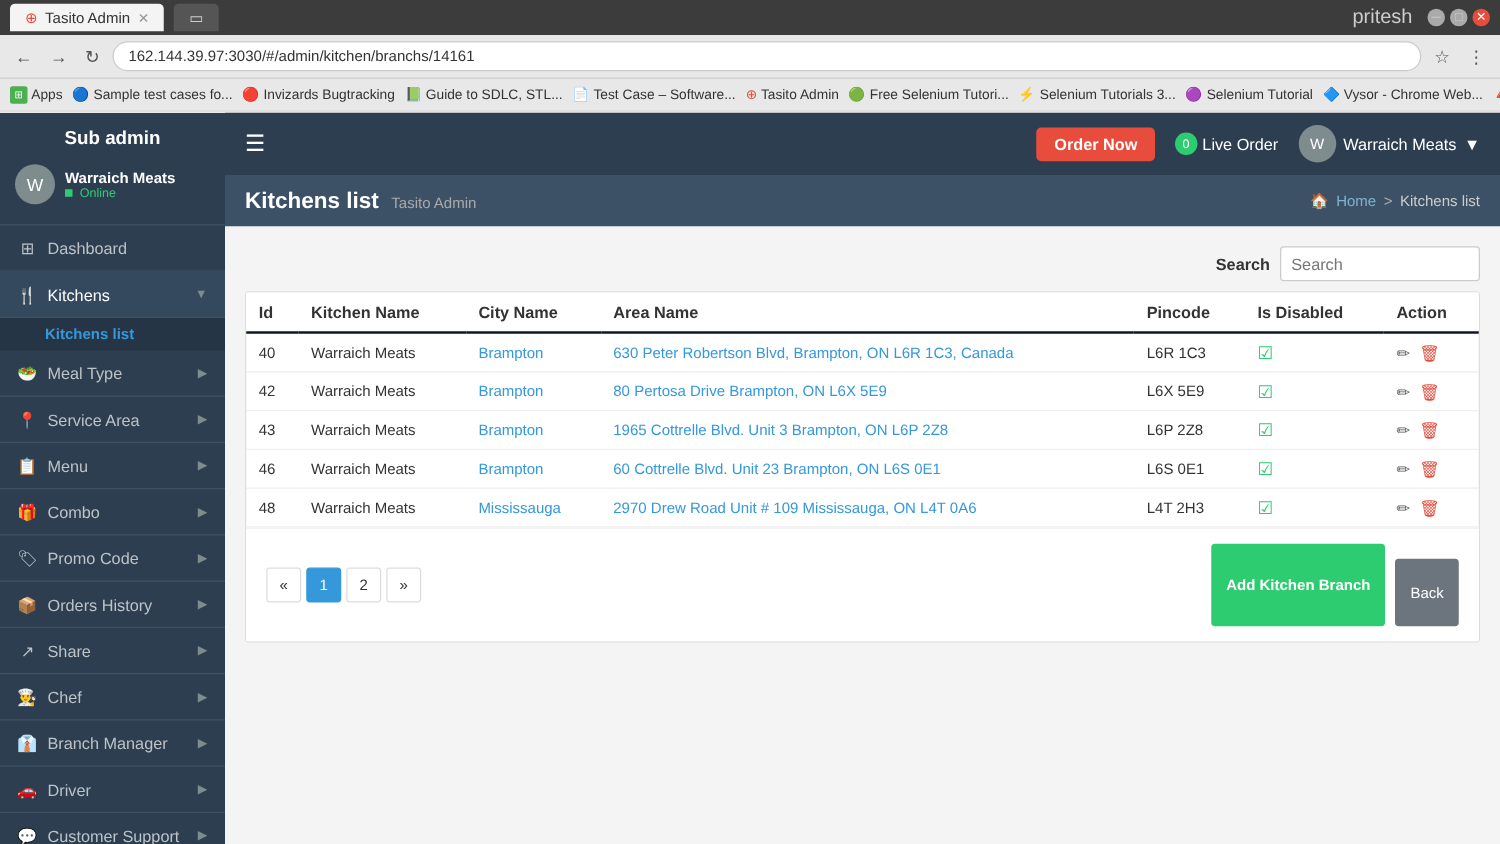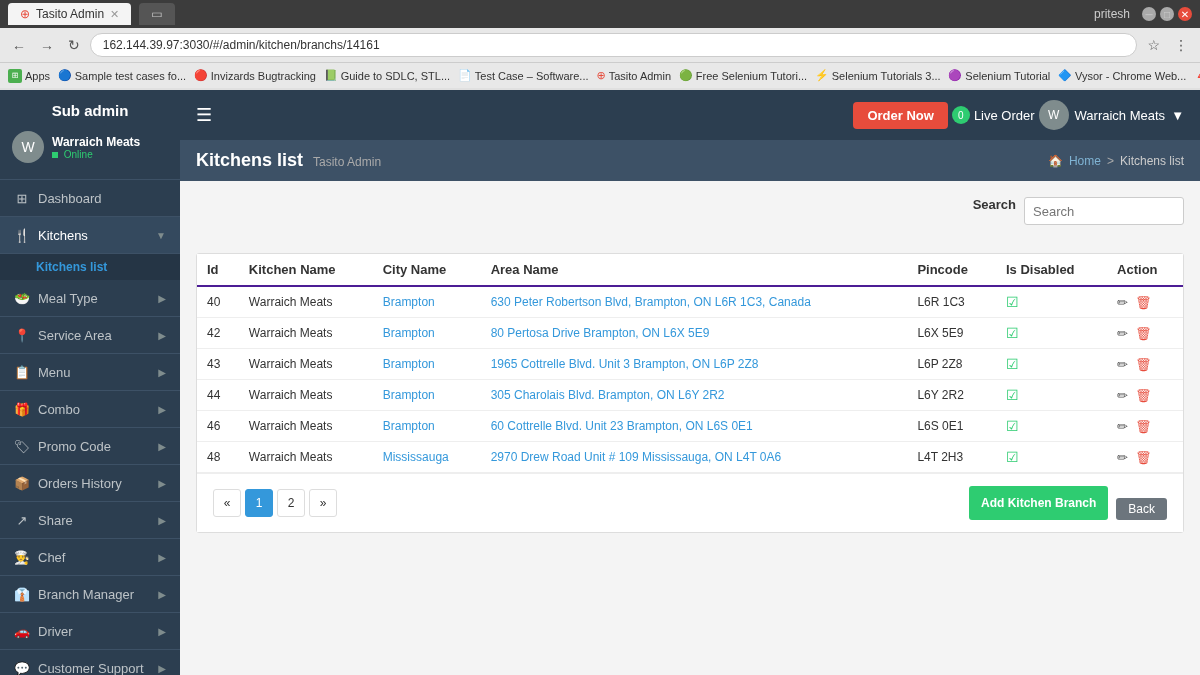--- a/index.html
+++ b/index.html
@@ -43,80 +43,80 @@
     .nav-icon { width: 16px; height: 16px; display: inline-flex; align-items: center; justify-content: center; font-size: 13px; }
     .nav-arrow { font-size: 10px; color: #7f8c8d; }
     .nav-sub { padding: 6px 14px 6px 36px; color: #bdc3c7; cursor: pointer; font-size: 12px; background: #253545; }
     .nav-sub.active { color: #3498db; font-weight: bold; }
 
     
     .topbar { background: #2c3e50; height: 50px; display: flex; align-items: center; justify-content: space-between; padding: 0 16px; }
     .topbar-left { display: flex; align-items: center; gap: 12px; }
     .hamburger { color: white; font-size: 18px; cursor: pointer; }
     .order-now-btn { background: #e74c3c; color: white; border: none; padding: 6px 14px; border-radius: 4px; font-size: 13px; cursor: pointer; font-weight: bold; }
-    .topbar-right { display: flex; align-items: center; gap: 4px; }
+    .topbar-right { display: flex; align-items: center; gap: 16px; }
     .live-order { display: flex; align-items: center; gap: 4px; color: white; font-size: 13px; cursor: pointer; }
     .notification-badge { background: #2ecc71; color: white; border-radius: 50%; width: 18px; height: 18px; display: flex; align-items: center; justify-content: center; font-size: 10px; }
     .user-menu { display: flex; align-items: center; gap: 6px; color: white; font-size: 13px; cursor: pointer; }
     .user-avatar-top { width: 30px; height: 30px; border-radius: 50%; background: #7f8c8d; display: flex; align-items: center; justify-content: center; color: white; font-size: 12px; }
 
     
     .main-content { flex: 1; background: #f4f4f4; overflow-y: auto; }
     .page-header { background: #3d5166; color: white; padding: 10px 16px; display: flex; align-items: center; justify-content: space-between; }
     .page-title-area { display: flex; align-items: baseline; gap: 10px; }
     .page-title { font-size: 18px; font-weight: bold; color: white; }
     .page-subtitle { font-size: 12px; color: #aaa; }
     .breadcrumb { display: flex; align-items: center; gap: 6px; font-size: 12px; color: #aaa; }
     .breadcrumb-link { color: #7fb3d3; cursor: pointer; }
     .breadcrumb-sep { color: #aaa; }
     .breadcrumb-current { color: #ccc; }
 
     
     .content-area { padding: 16px; }
-    .search-bar { display: flex; align-items: flex-start; justify-content: flex-end; margin-bottom: 28px; gap: 8px; }
+    .search-bar { display: flex; align-items: center; justify-content: flex-end; margin-bottom: 8px; gap: 8px; }
     .search-label { font-size: 13px; color: #333; font-weight: bold; }
     .search-input { border: 1px solid #ccc; padding: 4px 8px; font-size: 13px; width: 160px; height: 28px; border-radius: 3px; }
 
     
     .table-wrapper { background: white; border: 1px solid #ddd; border-radius: 3px; }
     table { width: 100%; border-collapse: collapse; }
-    th { background: white; padding: 8px 10px; text-align: left; font-weight: bold; font-size: 13px; color: #333; border-bottom: 2px solid #4c1d95; }
+    th { background: white; padding: 8px 10px; text-align: left; font-weight: bold; font-size: 13px; color: #333; border-bottom: 2px solid #0f172a; }
     td { padding: 7px 10px; font-size: 12px; color: #333; border-bottom: 1px solid #eee; }
     .city-link { color: #3498db; cursor: pointer; }
     .area-link { color: #3498db; cursor: pointer; }
     .checkbox-icon { color: #2ecc71; font-size: 14px; }
     .action-icon { color: #555; cursor: pointer; margin-right: 4px; font-size: 13px; }
     .delete-icon { color: #e74c3c; cursor: pointer; font-size: 13px; }
 
     
     .pagination-area { display: flex; align-items: center; justify-content: space-between; padding: 12px 16px; background: white; border-top: 1px solid #eee; }
     .pagination { display: flex; align-items: center; gap: 4px; }
     .page-btn { border: 1px solid #ddd; background: white; color: #333; padding: 4px 8px; min-width: 28px; height: 28px; display: flex; align-items: center; justify-content: center; cursor: pointer; font-size: 12px; border-radius: 3px; }
     .page-btn.active { background: #3498db; color: white; border-color: #3498db; }
     .action-buttons { display: flex; gap: 8px; }
     .add-kitchen-btn { background: #2ecc71; color: white; border: none; padding: 6px 12px; border-radius: 3px; font-size: 12px; cursor: pointer; font-weight: bold; }
-    .back-btn { background: #6c757d; color: white; border: none; padding: 4px 12px; border-radius: 3px; font-size: 12px; cursor: pointer; margin-top: 12px; }
+    .back-btn { background: #6c757d; color: white; border: none; padding: 20px 12px; border-radius: 3px; font-size: 12px; cursor: pointer; margin-top: 12px; }
   </style>
 </head>
 <body>
 
 <div class="browser-chrome">
   <div class="title-bar">
     <div class="title-bar-left">
       <div class="tab-active">
         <span style="color:#e74c3c;">⊕</span>
         <span>Tasito Admin</span>
         <span style="cursor:pointer;color:#999;font-size:11px;">✕</span>
       </div>
       <div class="tab-inactive">
         <span>▭</span>
       </div>
     </div>
     <div class="win-controls">
-      <span style="font-size:12px;color:#ccc;margin-right:8px;">pritesh</span>
+      <span style="font-size:16px;color:#ccc;margin-right:8px;">pritesh</span>
       <div class="win-btn win-min">─</div>
       <div class="win-btn win-max">□</div>
       <div class="win-btn win-close">✕</div>
     </div>
   </div>
   <div class="address-bar-row">
     <button class="nav-btn">←</button>
     <button class="nav-btn">→</button>
     <button class="nav-btn">↻</button>
     <div class="address-bar">
@@ -344,34 +344,20 @@
       <td>L6P 2Z8</td>
       <td>
         <span class="checkbox-icon">☑</span>
       </td>
       <td>
         <span class="action-icon" title="Edit">✏</span>
         <span class="delete-icon" title="Delete">🗑</span>
       </td>
     </tr>
               <tr>
-      <td>44</td>
-      <td>Warraich Meats</td>
-      <td><span class="city-link">Brampton</span></td>
-      <td><span class="area-link">305 Charolais Blvd. Brampton, ON L6Y 2R2</span></td>
-      <td>L6Y 2R2</td>
-      <td>
-        <span class="checkbox-icon">☑</span>
-      </td>
-      <td>
-        <span class="action-icon" title="Edit">✏</span>
-        <span class="delete-icon" title="Delete">🗑</span>
-      </td>
-    </tr>
-              <tr>
       <td>46</td>
       <td>Warraich Meats</td>
       <td><span class="city-link">Brampton</span></td>
       <td><span class="area-link">60 Cottrelle Blvd. Unit 23 Brampton, ON L6S 0E1</span></td>
       <td>L6S 0E1</td>
       <td>
         <span class="checkbox-icon">☑</span>
       </td>
       <td>
         <span class="action-icon" title="Edit">✏</span>

